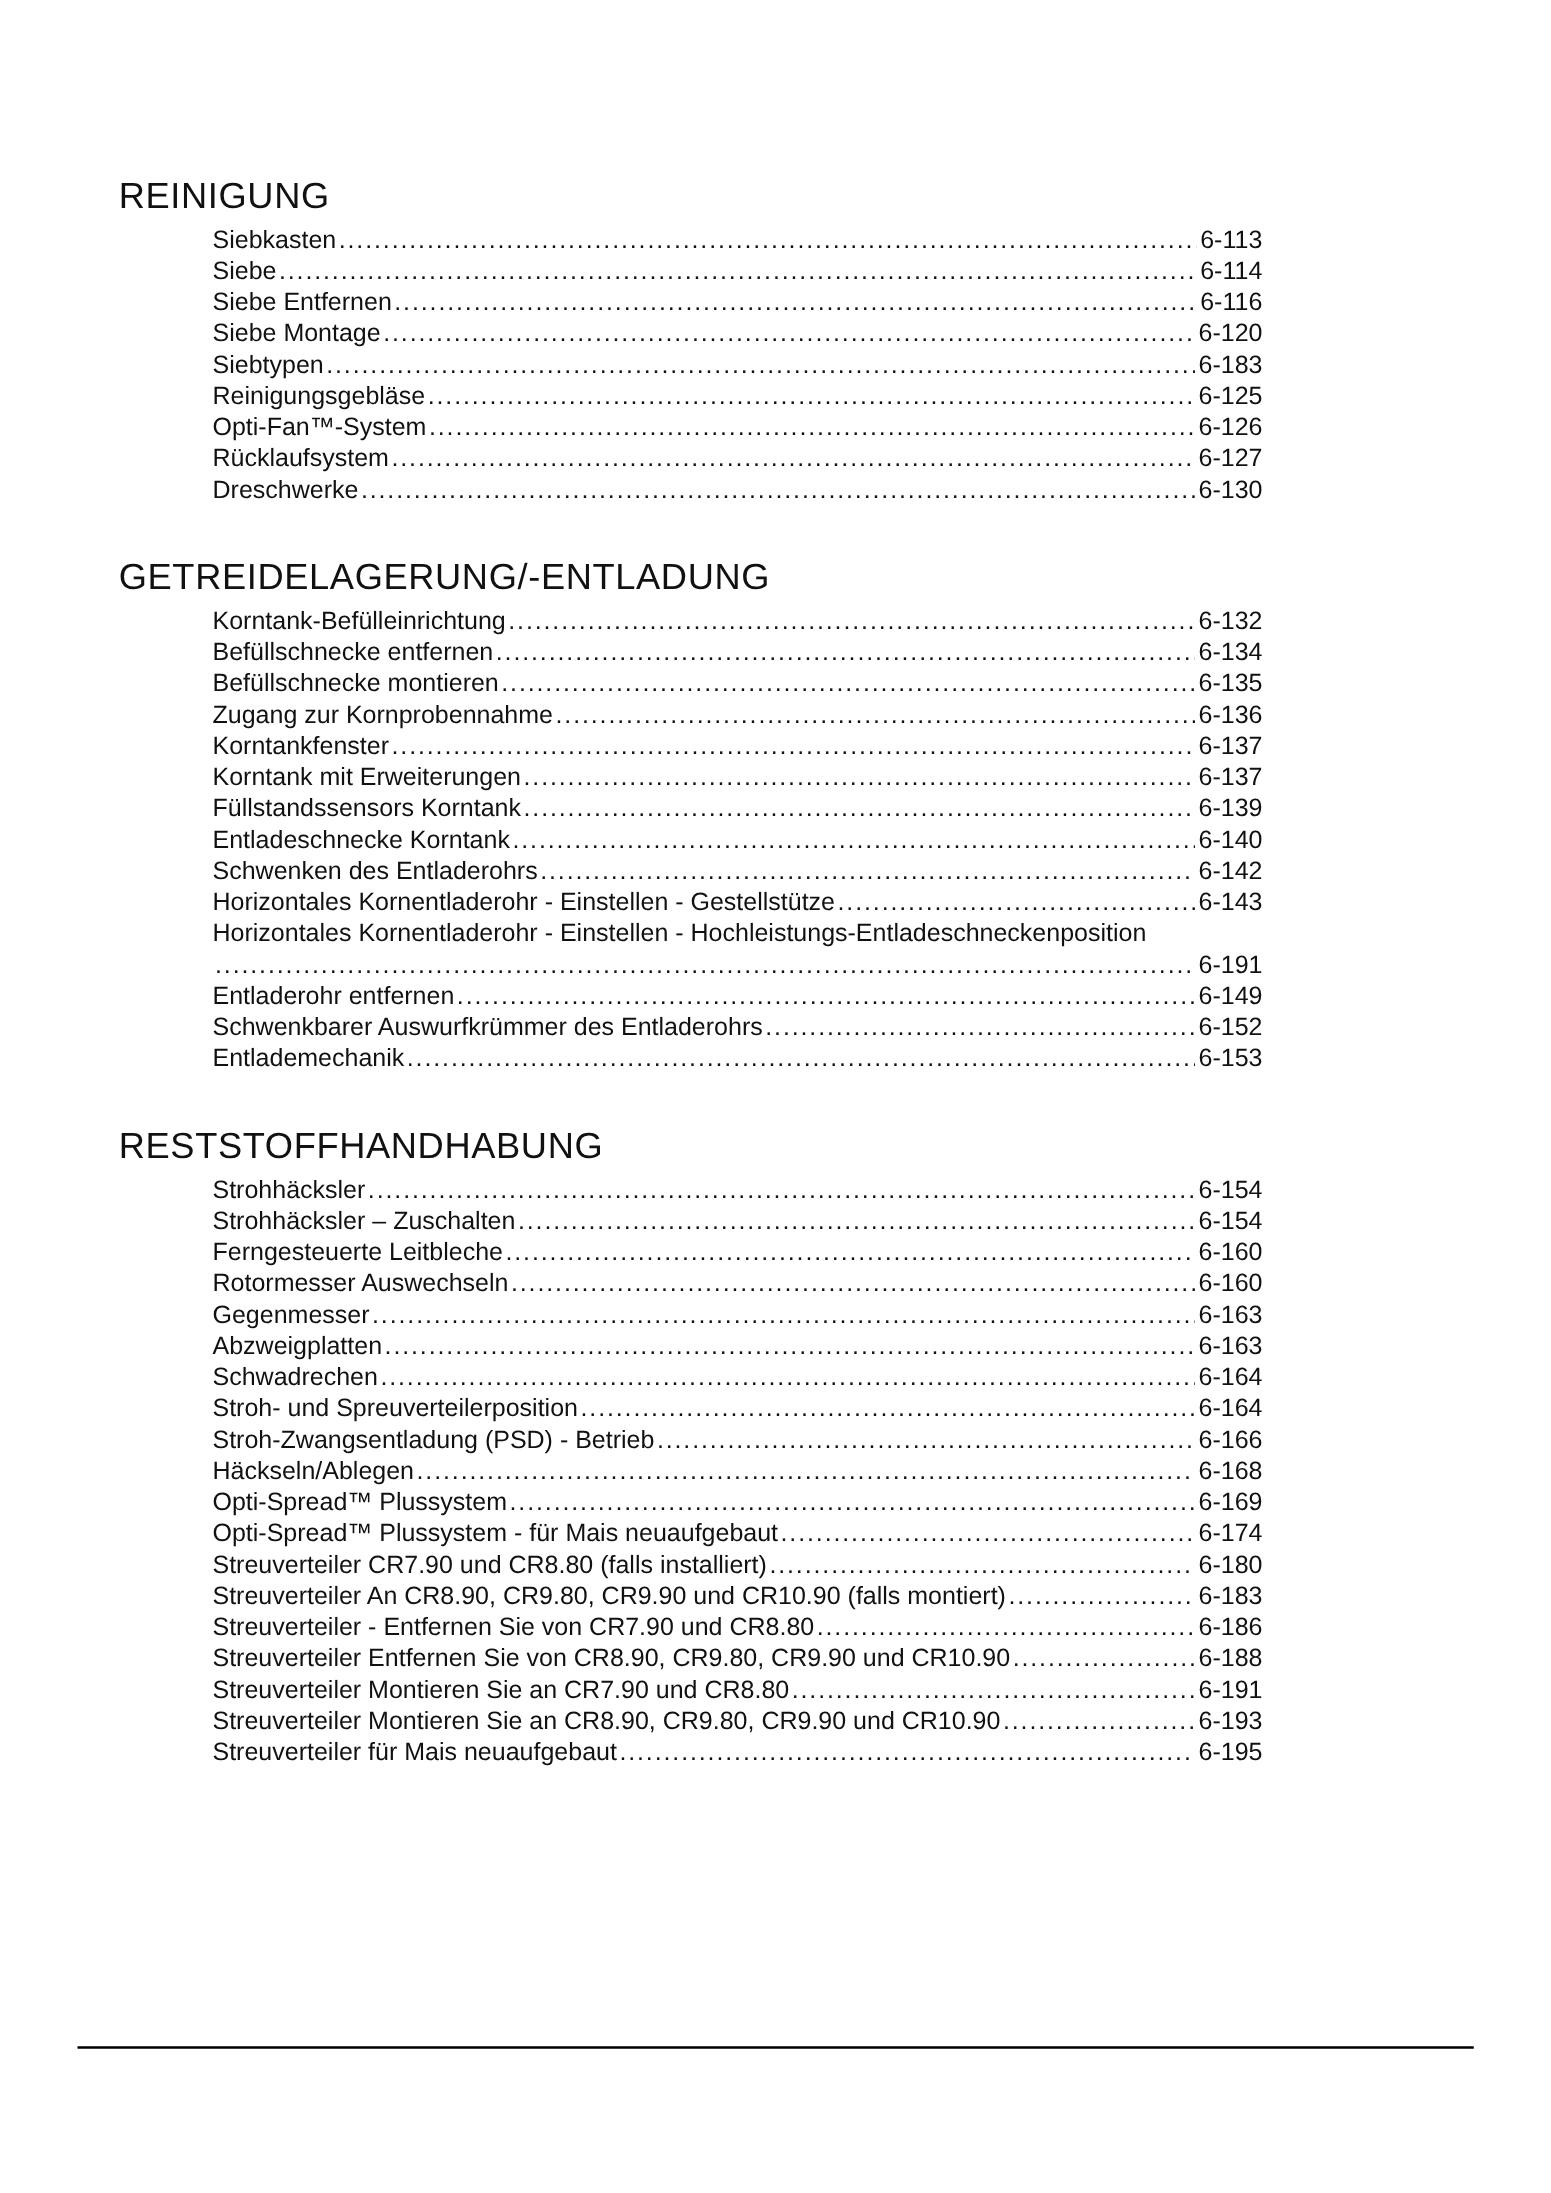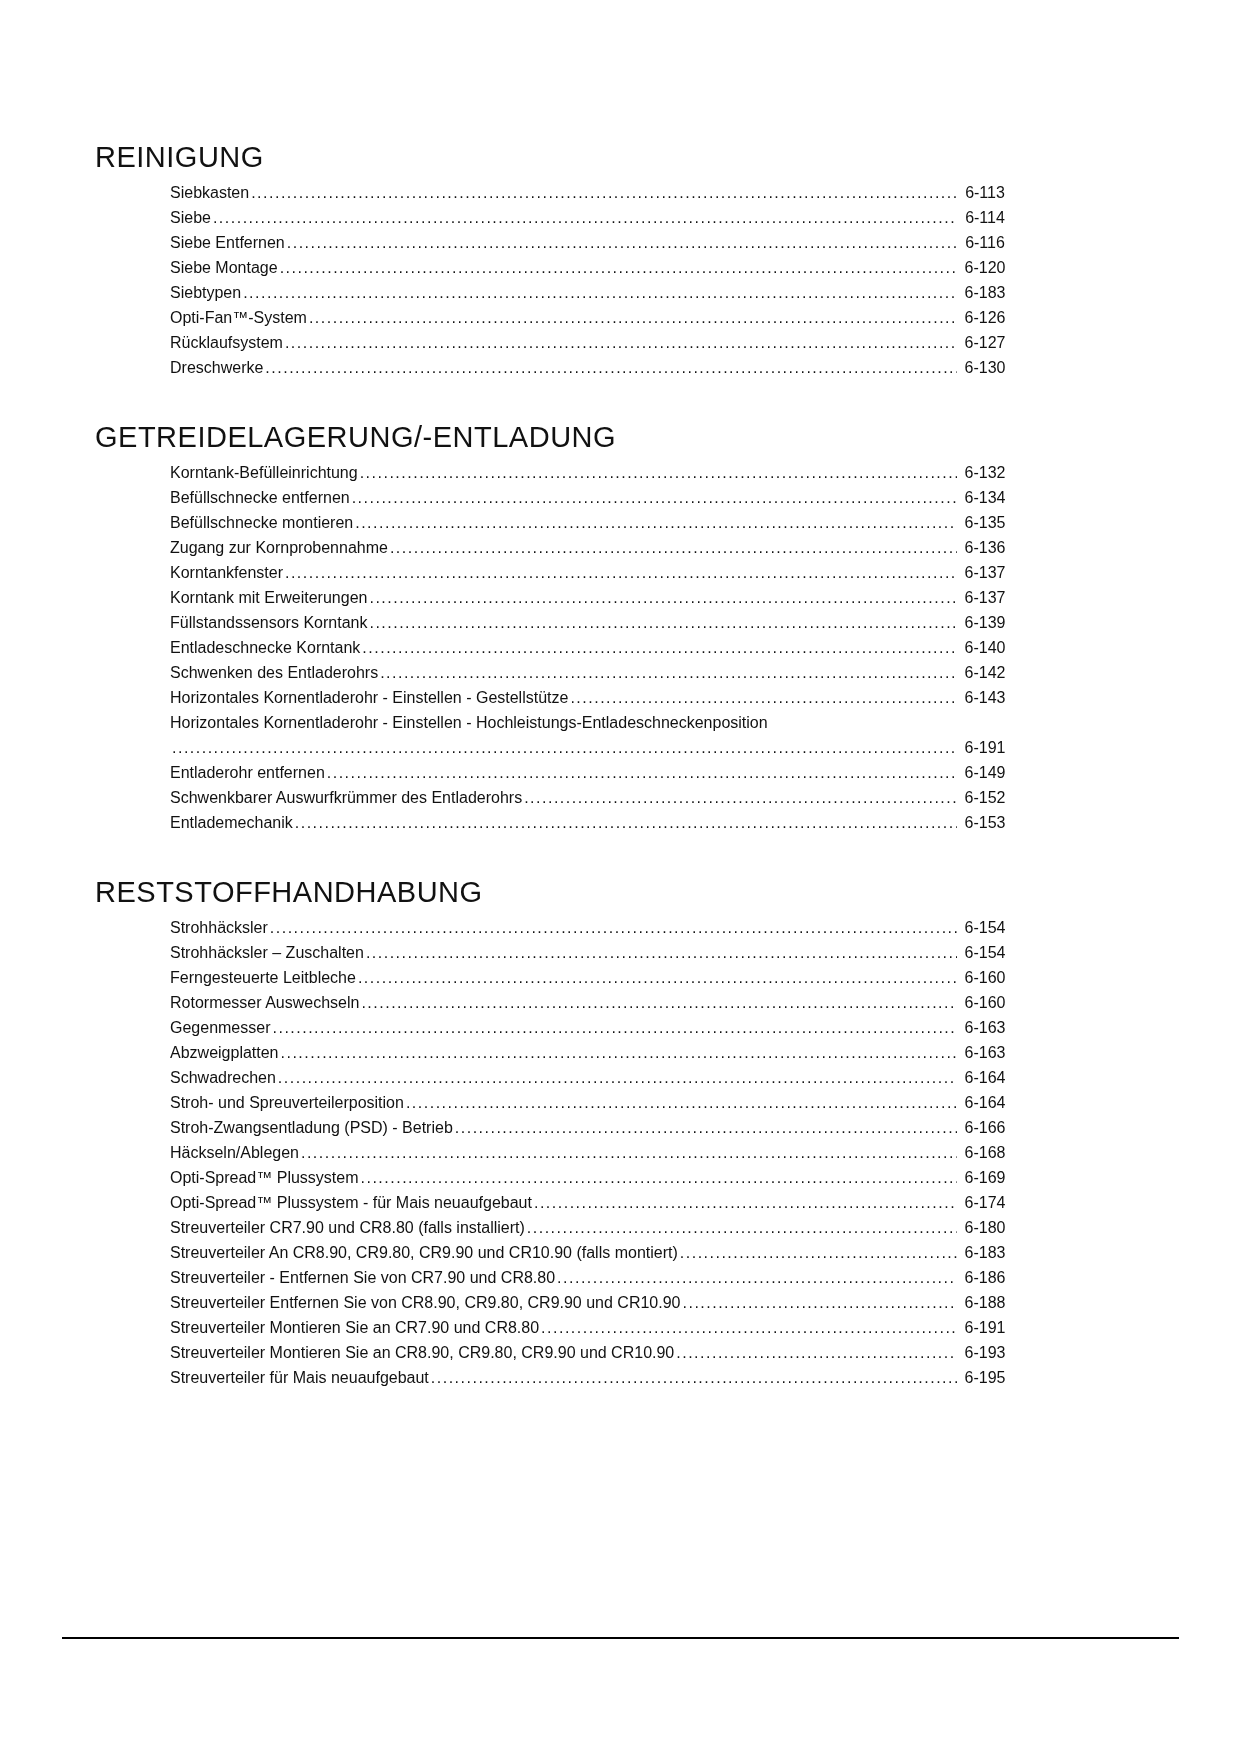--- a/index.html
+++ b/index.html
@@ -29,21 +29,21 @@
     font-weight: 400;
     letter-spacing: 0.5px;
     line-height: 34px;
     margin-bottom: 6px;
     white-space: nowrap;
   }
   .entries { margin-left: 75px; }
   .toc-entry {
     display: flex;
     align-items: baseline;
-    font-size: 16px;
+    font-size: 20px;
     line-height: 25px;
     white-space: nowrap;
   }
   .entry-title { white-space: pre; flex: 0 0 auto; }
   .entry-title-overflow { overflow: visible; }
   .entry-title-overflow .entry-title { white-space: nowrap; }
   .leader {
     flex: 1 1 auto;
     overflow: hidden;
     white-space: nowrap;
@@ -96,20 +96,25 @@
             <span class="entry-title">Siebe Montage</span>
             <span class="leader"></span>
             <span class="entry-page">6-120</span>
           </div>
           <div class="toc-entry">
             <span class="entry-title">Siebtypen</span>
             <span class="leader"></span>
             <span class="entry-page">6-183</span>
           </div>
           <div class="toc-entry">
+            <span class="entry-title">Reinigungsgebläse</span>
+            <span class="leader"></span>
+            <span class="entry-page">6-125</span>
+          </div>
+          <div class="toc-entry">
             <span class="entry-title">Opti-Fan™-System</span>
             <span class="leader"></span>
             <span class="entry-page">6-126</span>
           </div>
           <div class="toc-entry">
             <span class="entry-title">Rücklaufsystem</span>
             <span class="leader"></span>
             <span class="entry-page">6-127</span>
           </div>
           <div class="toc-entry">

